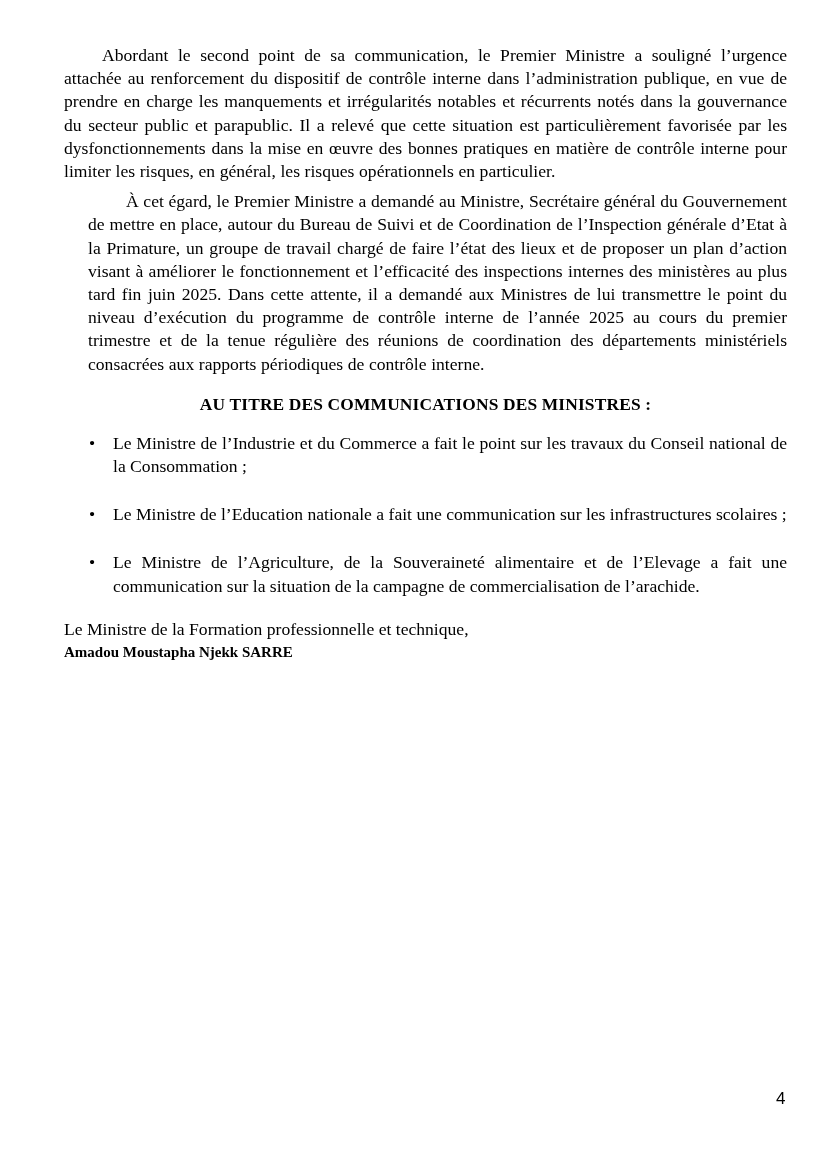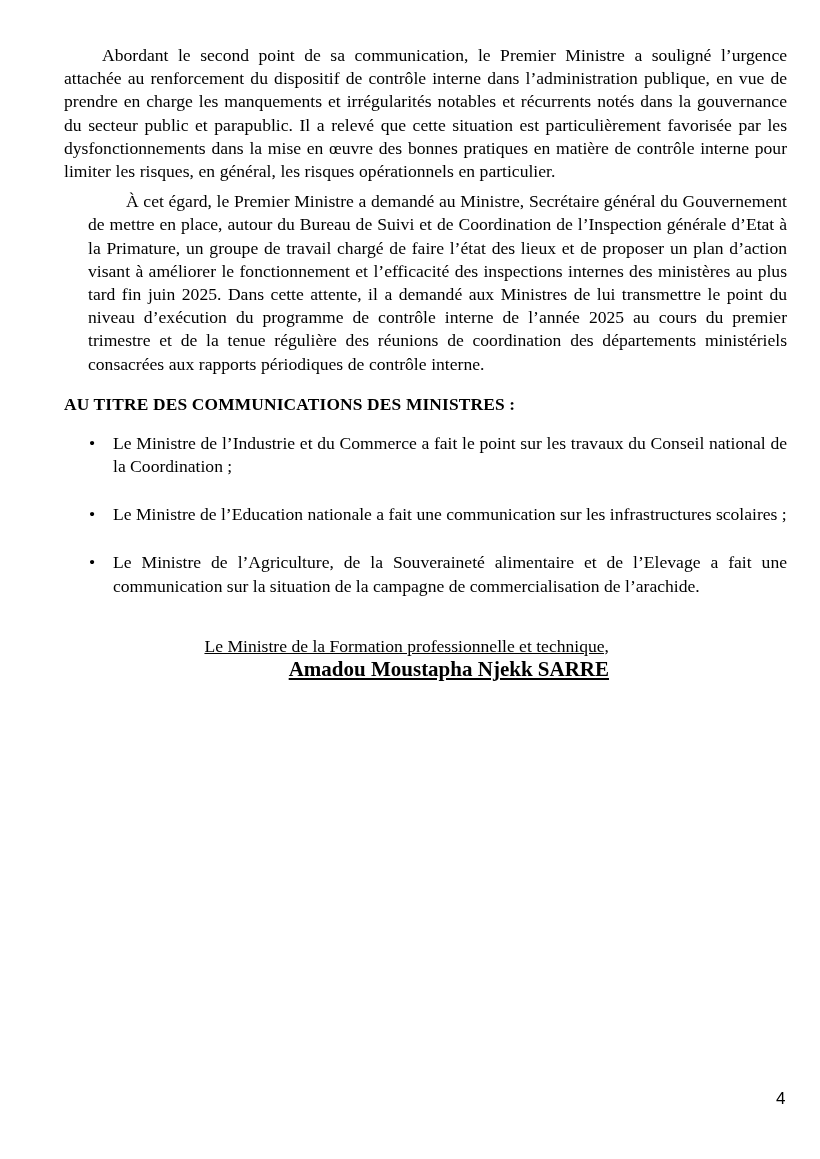--- a/index.html
+++ b/index.html
@@ -41,21 +41,21 @@
   }
   p.body-para:last-of-type {
     margin-bottom: 0;
     margin-left: 24px;
   }
   .section-heading {
     margin: 17px 0 0 0;
     font-size: 17.4px;
     line-height: 23px;
     font-weight: bold;
-    text-align: left;
+    text-align: center;
     letter-spacing: 0.15px;
   }
   ul.bullet-list {
     list-style: none;
     margin: 16px 0 0 0;
     padding: 0;
   }
   ul.bullet-list > li {
     position: relative;
     padding-left: 49px;
@@ -72,33 +72,32 @@
     left: 25px;
     top: 0;
     font-size: 17.6px;
     line-height: 23.2px;
   }
   ul.bullet-list > li .bullet-text {
     display: block;
     text-align: justify;
   }
   .signature-block {
-    margin: 37px 0 0 0;
+    margin: 20px 0 0 0;
     width: 545px;
-    text-align: right;
-    text-decoration: underline;
+    text-align: left;
   }
   .signature-block .sig-line {
     font-size: 17.6px;
     line-height: 23.2px;
     white-space: nowrap;
   }
   .signature-block .sig-name {
     font-weight: bold;
-    font-size: 21px;
+    font-size: 15px;
     line-height: 23.2px;
     white-space: nowrap;
   }
   .page-number {
     position: absolute;
     left: 760px;
     top: 1089px;
     font-size: 17px;
     line-height: 20px;
     font-family: "Liberation Sans", "DejaVu Sans", sans-serif;
@@ -114,21 +113,21 @@
 
     <p class="body-para">Abordant le second point de sa communication, le Premier Ministre a souligné l’urgence attachée au renforcement du dispositif de contrôle interne dans l’administration publique, en vue de prendre en charge les manquements et irrégularités notables et récurrents notés dans la gouvernance du secteur public et parapublic. Il a relevé que cette situation est particulièrement favorisée par les dysfonctionnements dans la mise en œuvre des bonnes pratiques en matière de contrôle interne pour limiter les risques, en général, les risques opérationnels en particulier.</p>
 
     <p class="body-para">À cet égard, le Premier Ministre a demandé au Ministre, Secrétaire général du Gouvernement de mettre en place, autour du Bureau de Suivi et de Coordination de l’Inspection générale d’Etat à la Primature, un groupe de travail chargé de faire l’état des lieux et de proposer un plan d’action visant à améliorer le fonctionnement et l’efficacité des inspections internes des ministères au plus tard fin juin 2025. Dans cette attente, il a demandé aux Ministres de lui transmettre le point du niveau d’exécution du programme de contrôle interne de l’année 2025 au cours du premier trimestre et de la tenue régulière des réunions de coordination des départements ministériels consacrées aux rapports périodiques de contrôle interne.</p>
 
     <h2 class="section-heading">AU TITRE DES COMMUNICATIONS DES MINISTRES :</h2>
 
     <ul class="bullet-list">
       <li>
         <span class="bullet-marker">•</span>
-        <span class="bullet-text">Le Ministre de l’Industrie et du Commerce a fait le point sur les travaux du Conseil national de la Coordination ;</span>
+        <span class="bullet-text">Le Ministre de l’Industrie et du Commerce a fait le point sur les travaux du Conseil national de la Consommation ;</span>
       </li>
       <li>
         <span class="bullet-marker">•</span>
         <span class="bullet-text">Le Ministre de l’Education nationale a fait une communication sur les infrastructures scolaires ;</span>
       </li>
       <li>
         <span class="bullet-marker">•</span>
         <span class="bullet-text">Le Ministre de l’Agriculture, de la Souveraineté alimentaire et de l’Elevage a fait une communication sur la situation de la campagne de commercialisation de l’arachide.</span>
       </li>
     </ul>

